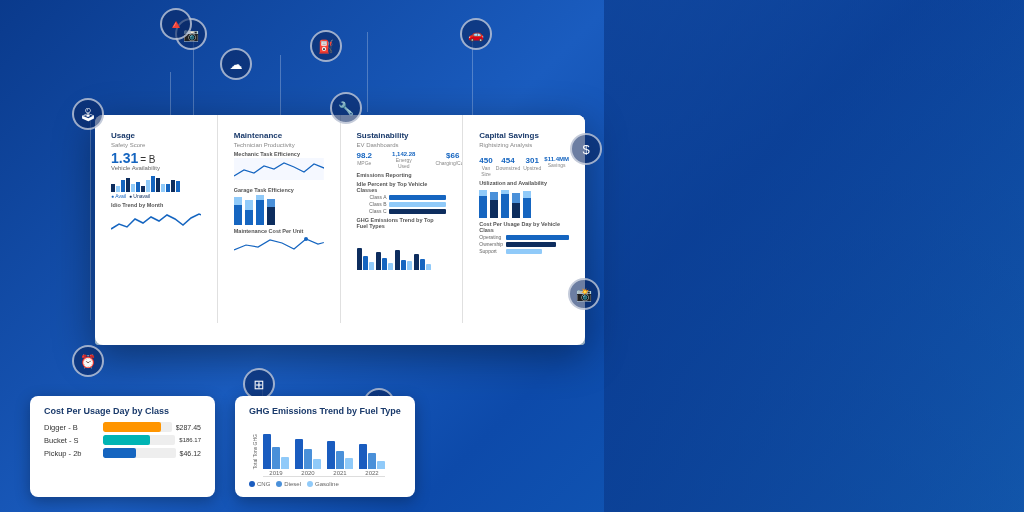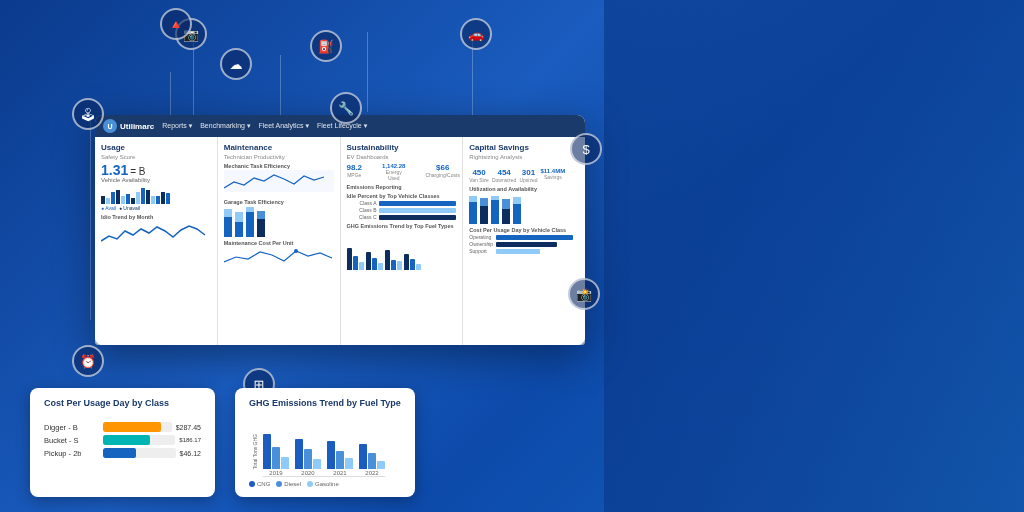--- a/index.html
+++ b/index.html
@@ -99,21 +99,21 @@
     .dashboard-grid {
       display: grid;
       grid-template-columns: 1fr 1fr 1fr 1fr;
       gap: 1px;
       background: #e0e0e0;
       height: calc(100% - 22px);
     }
 
     .dash-panel {
       background: white;
-      padding: 6px;
+      padding: 16px;
       overflow: hidden;
     }
 
     .panel-title {
       font-size: 8px;
       font-weight: bold;
       color: #1a3a6b;
       margin-bottom: 2px;
     }
 
@@ -223,21 +223,21 @@
       border-radius: 8px;
       padding: 10px 14px;
       box-shadow: 0 4px 15px rgba(0,0,0,0.3);
       min-width: 160px;
     }
 
     .card-title {
       font-size: 9px;
       font-weight: bold;
       color: #1a3a6b;
-      margin-bottom: 14px;
+      margin-bottom: 6px;
     }
 
     
     .cost-table {
       width: 100%;
       font-size: 7.5px;
     }
     .cost-row {
       display: flex;
       align-items: center;
@@ -434,32 +434,20 @@
 <div class="floating-icon" style="top:92px;left:330px;">🔧</div>
 <div class="floating-icon" style="top:98px;left:72px;">🕹</div>
 <div class="floating-icon" style="top:133px;left:570px;">$</div>
 <div class="floating-icon" style="top:345px;left:72px;">⏰</div>
 <div class="floating-icon" style="top:278px;left:568px;">📸</div>
 <div class="floating-icon" style="top:368px;left:243px;">⊞</div>
 <div class="floating-icon" style="top:388px;left:363px;">⊞</div>
 
 <div class="main-screen">
 
-  <div class="navbar">
-    <div class="navbar-logo">
-      <div class="navbar-logo-icon">U</div>
-      <span>Utilimarc</span>
-    </div>
-    <div class="navbar-items">
-      <span>Reports ▾</span>
-      <span>Benchmarking ▾</span>
-      <span>Fleet Analytics ▾</span>
-      <span>Fleet Lifecycle ▾</span>
-    </div>
-  </div>
 
   <div class="dashboard-grid">
 
     <div class="dash-panel">
       <div class="panel-title">Usage</div>
       <div class="panel-subtitle">Safety Score</div>
       <div style="display:flex;align-items:baseline;gap:2px;">
         <span class="safety-score">1.31</span>
         <span class="safety-grade">= B</span>
       </div>

